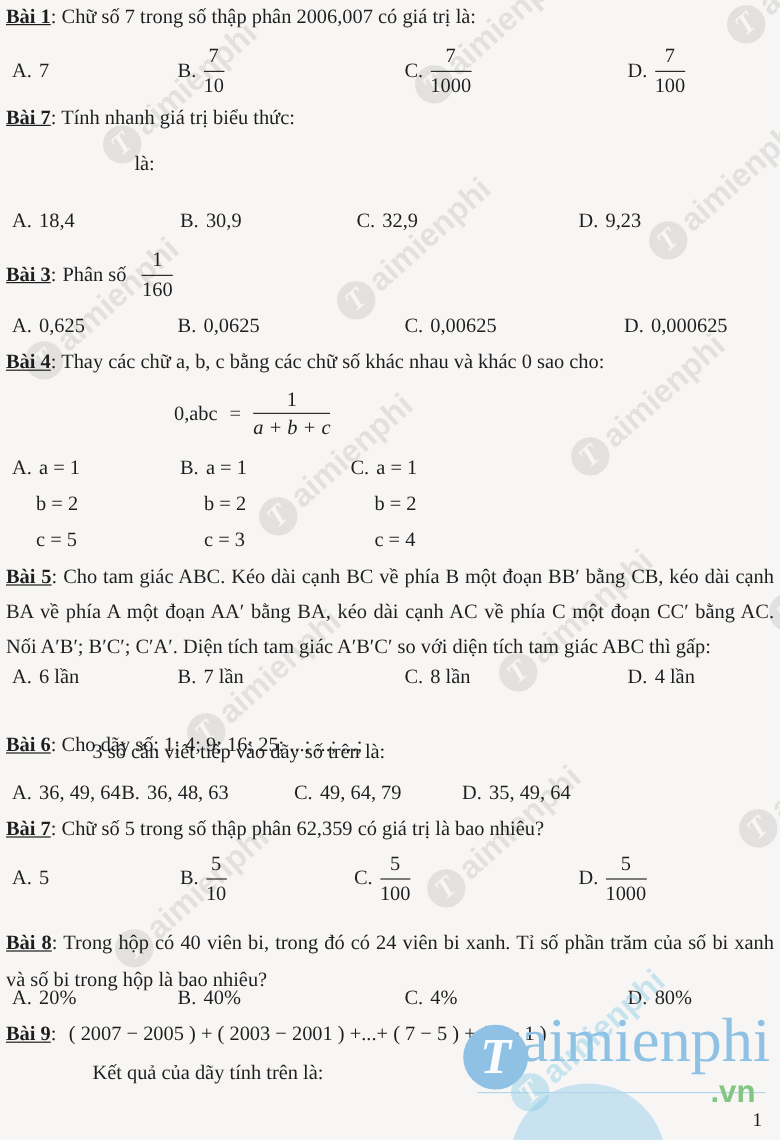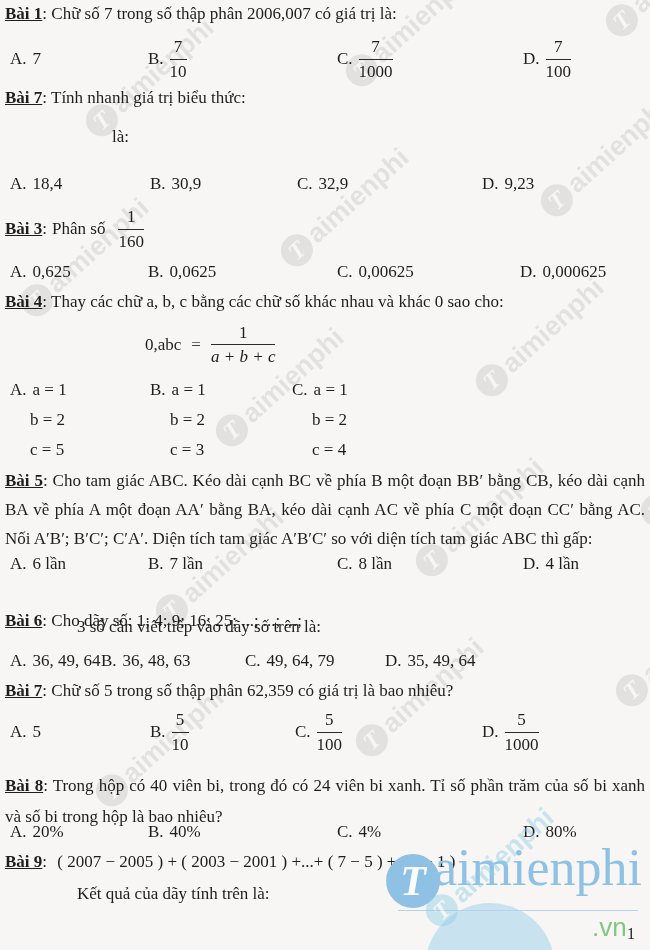--- a/index.html
+++ b/index.html
@@ -61,23 +61,23 @@
     display:flex;align-items:center;justify-content:center;
     font:italic bold 42px "Liberation Serif",serif;
   }
   .logo-name{
     position:absolute;left:48px;top:-8px;
     font-family:"Liberation Serif","DejaVu Serif",serif;
     font-size:52px;color:#8fc1e5;letter-spacing:0px;
   }
   .logo-underline{position:absolute;left:12px;top:64px;width:240px;height:1px;background:#b3d4ec;}
   .logo-tld{
-    position:absolute;left:206px;top:66px;
+    position:absolute;left:206px;top:48px;
     font-family:"Liberation Sans","DejaVu Sans",sans-serif;
-    font-size:26px;font-weight:normal;color:#82c682;
+    font-size:26px;font-weight:bold;color:#82c682;
   }
   .pagenum{position:absolute;left:627px;top:925px;font-size:16px;z-index:2;}
 </style>
 </head>
 <body>
 
 <div class="wm" style="left:90px;top:115px">
     <span class="wm-t">T</span>
     <span>aimienphi</span>
   </div>

